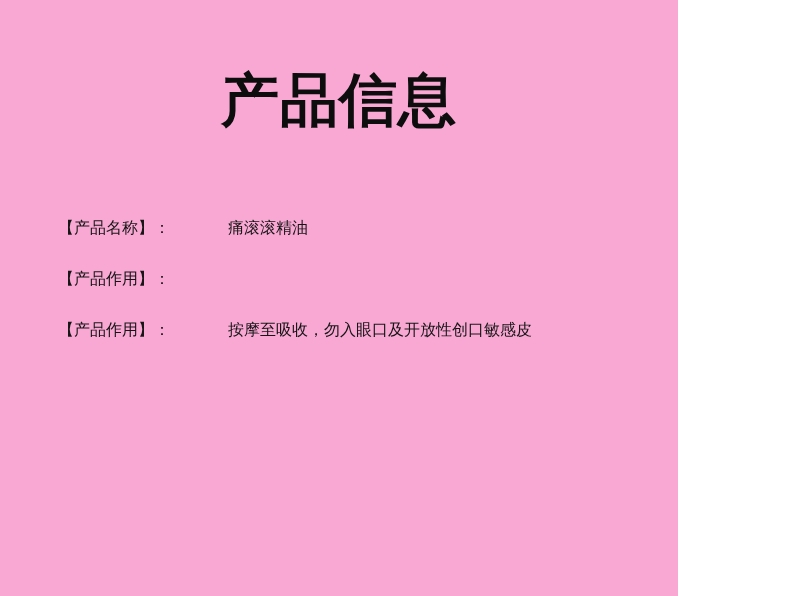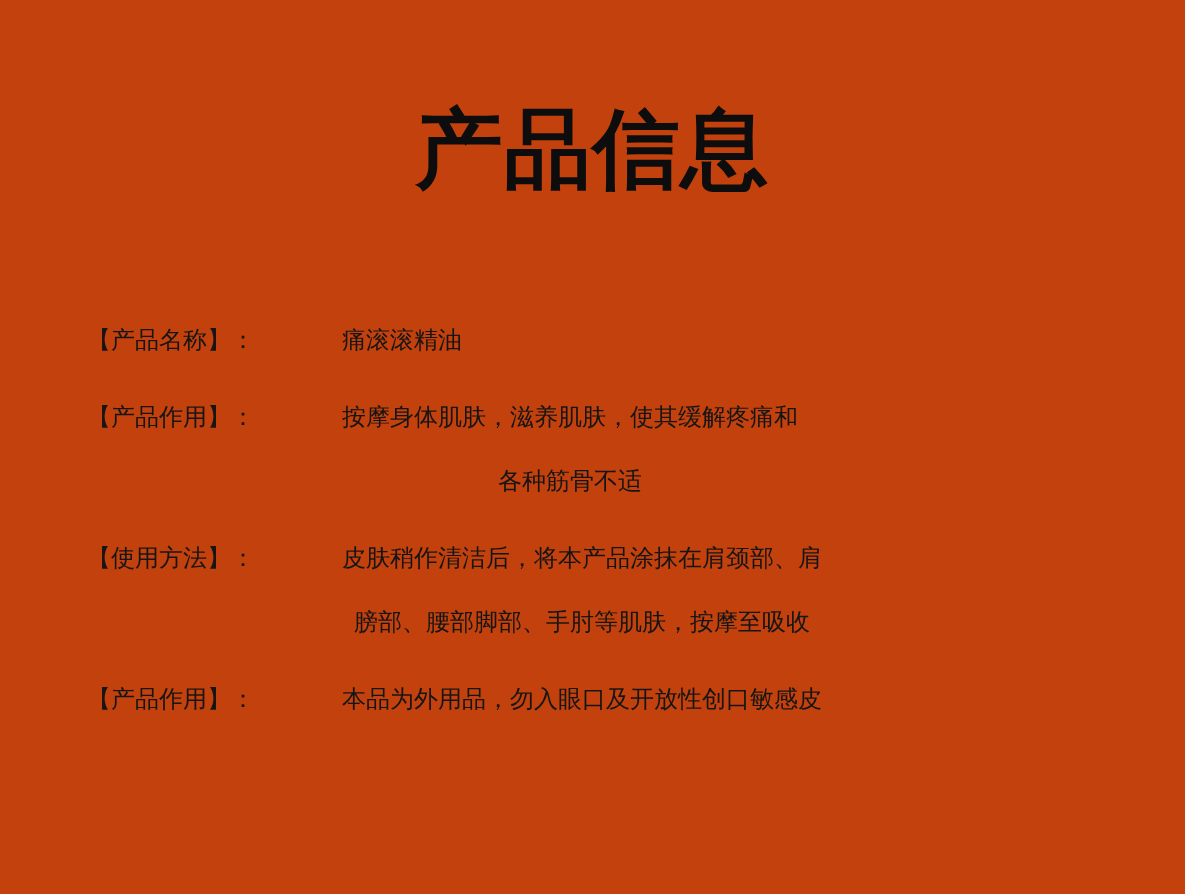--- a/index.html
+++ b/index.html
@@ -4,23 +4,23 @@
 <style>
   * { margin: 0; padding: 0; box-sizing: border-box; }
   html, body {
     width: 790px;
     height: 596px;
     background: #ffffff;
     font-family: "Liberation Sans", sans-serif;
     overflow: hidden;
   }
   .page {
-    width: 790px;
+    width: 678px;
     height: 596px;
-    background: #c2410c;
+    background: #f9a8d4;
     position: relative;
   }
   .title {
     padding-top: 64px;
     text-align: center;
     font-size: 58px;
     line-height: 72px;
     font-weight: 700;
     color: #0d0d0d;
     letter-spacing: 1px;
@@ -60,32 +60,21 @@
   <h1 class="title">产品信息</h1>
   <div class="info">
       <div class="row">
         <span class="label">【产品名称】：</span>
         <div class="content">
           <div class="line">痛滚滚精油</div>
         </div>
       </div>
       <div class="row">
         <span class="label">【产品作用】：</span>
-        <div class="content">
-          <div class="line">按摩身体肌肤，滋养肌肤，使其缓解疼痛和</div>
-          <div class="line">各种筋骨不适</div>
-        </div>
-      </div>
-      <div class="row">
-        <span class="label">【使用方法】：</span>
-        <div class="content">
-          <div class="line">皮肤稍作清洁后，将本产品涂抹在肩颈部、肩</div>
-          <div class="line">膀部、腰部脚部、手肘等肌肤，按摩至吸收</div>
-        </div>
       </div>
       <div class="row">
         <span class="label">【产品作用】：</span>
         <div class="content">
-          <div class="line">本品为外用品，勿入眼口及开放性创口敏感皮</div>
+          <div class="line">按摩至吸收，勿入眼口及开放性创口敏感皮</div>
         </div>
       </div>
     </div>
 </div>
 
 </body></html>

